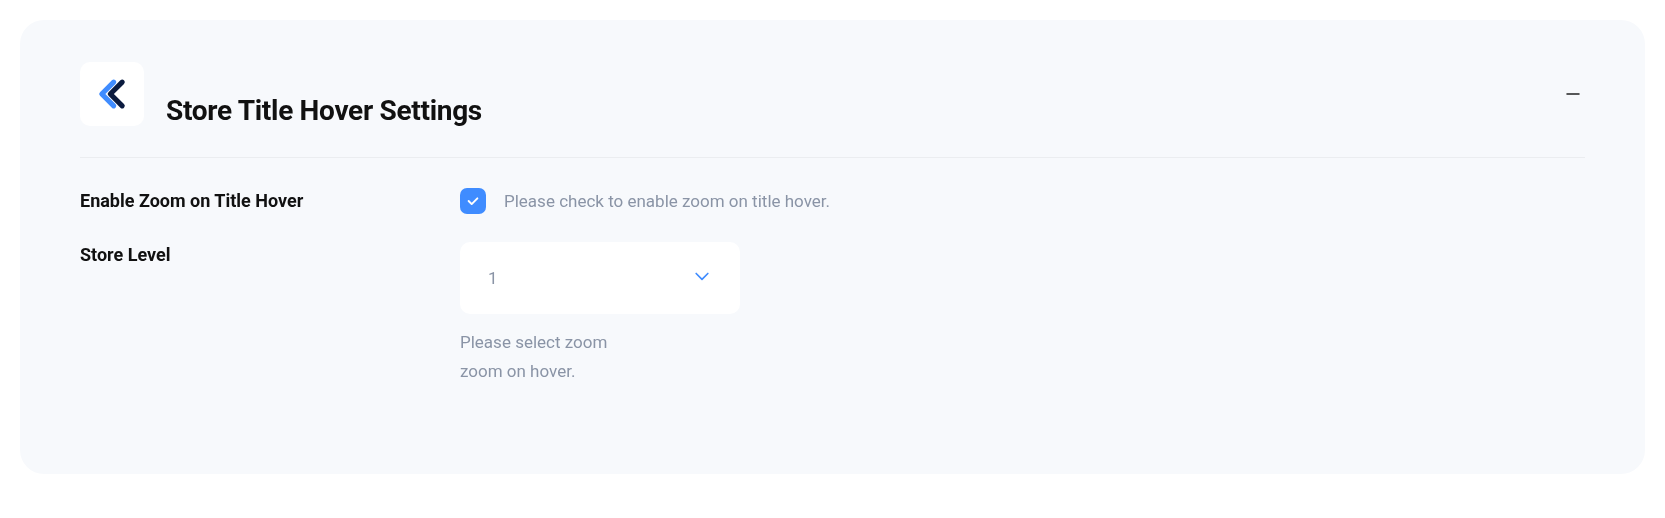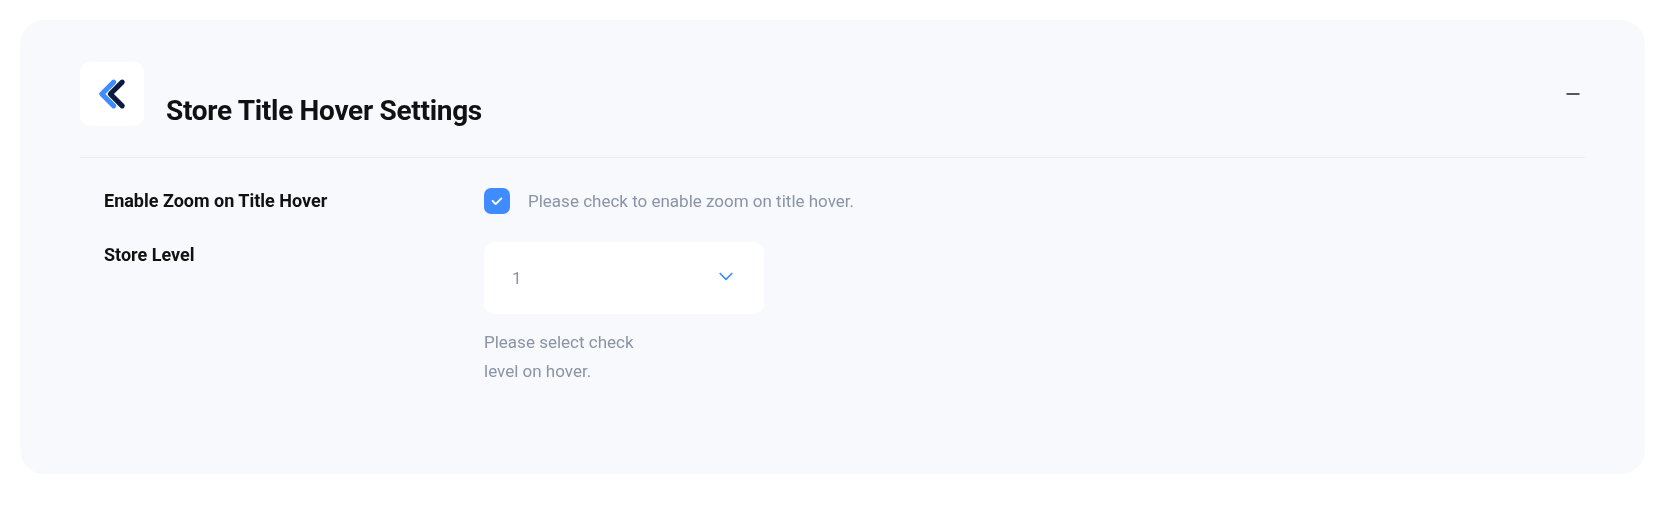--- a/index.html
+++ b/index.html
@@ -62,21 +62,20 @@
       color: #222;
     }
     .collapse-btn svg {
       width: 18px;
       height: 18px;
     }
     .form-row {
       display: flex;
       align-items: flex-start;
       margin-bottom: 28px;
-      margin-left: 24px;
     }
     .form-label {
       width: 380px;
       font-size: 18px;
       font-weight: 700;
       color: #111111;
       padding-top: 2px;
     }
     .form-control-area {
       display: flex;
@@ -182,17 +181,17 @@
     <div class="form-control-area">
       <div class="select-wrapper">
         <div class="select-box">
           <span class="select-value">1</span>
           <span class="select-chevron">
             <svg viewBox="0 0 24 24">
               <path d="M 5 9 L 12 16 L 19 9" fill="none" stroke="currentColor" stroke-width="2" stroke-linecap="round" stroke-linejoin="round"></path>
             </svg>
           </span>
         </div>
-        <div class="select-help">Please select check level on hover.</div>
+        <div class="select-help">Please select zoom zoom on hover.</div>
       </div>
     </div>
   </div>
 </div>
 
 </body></html>

